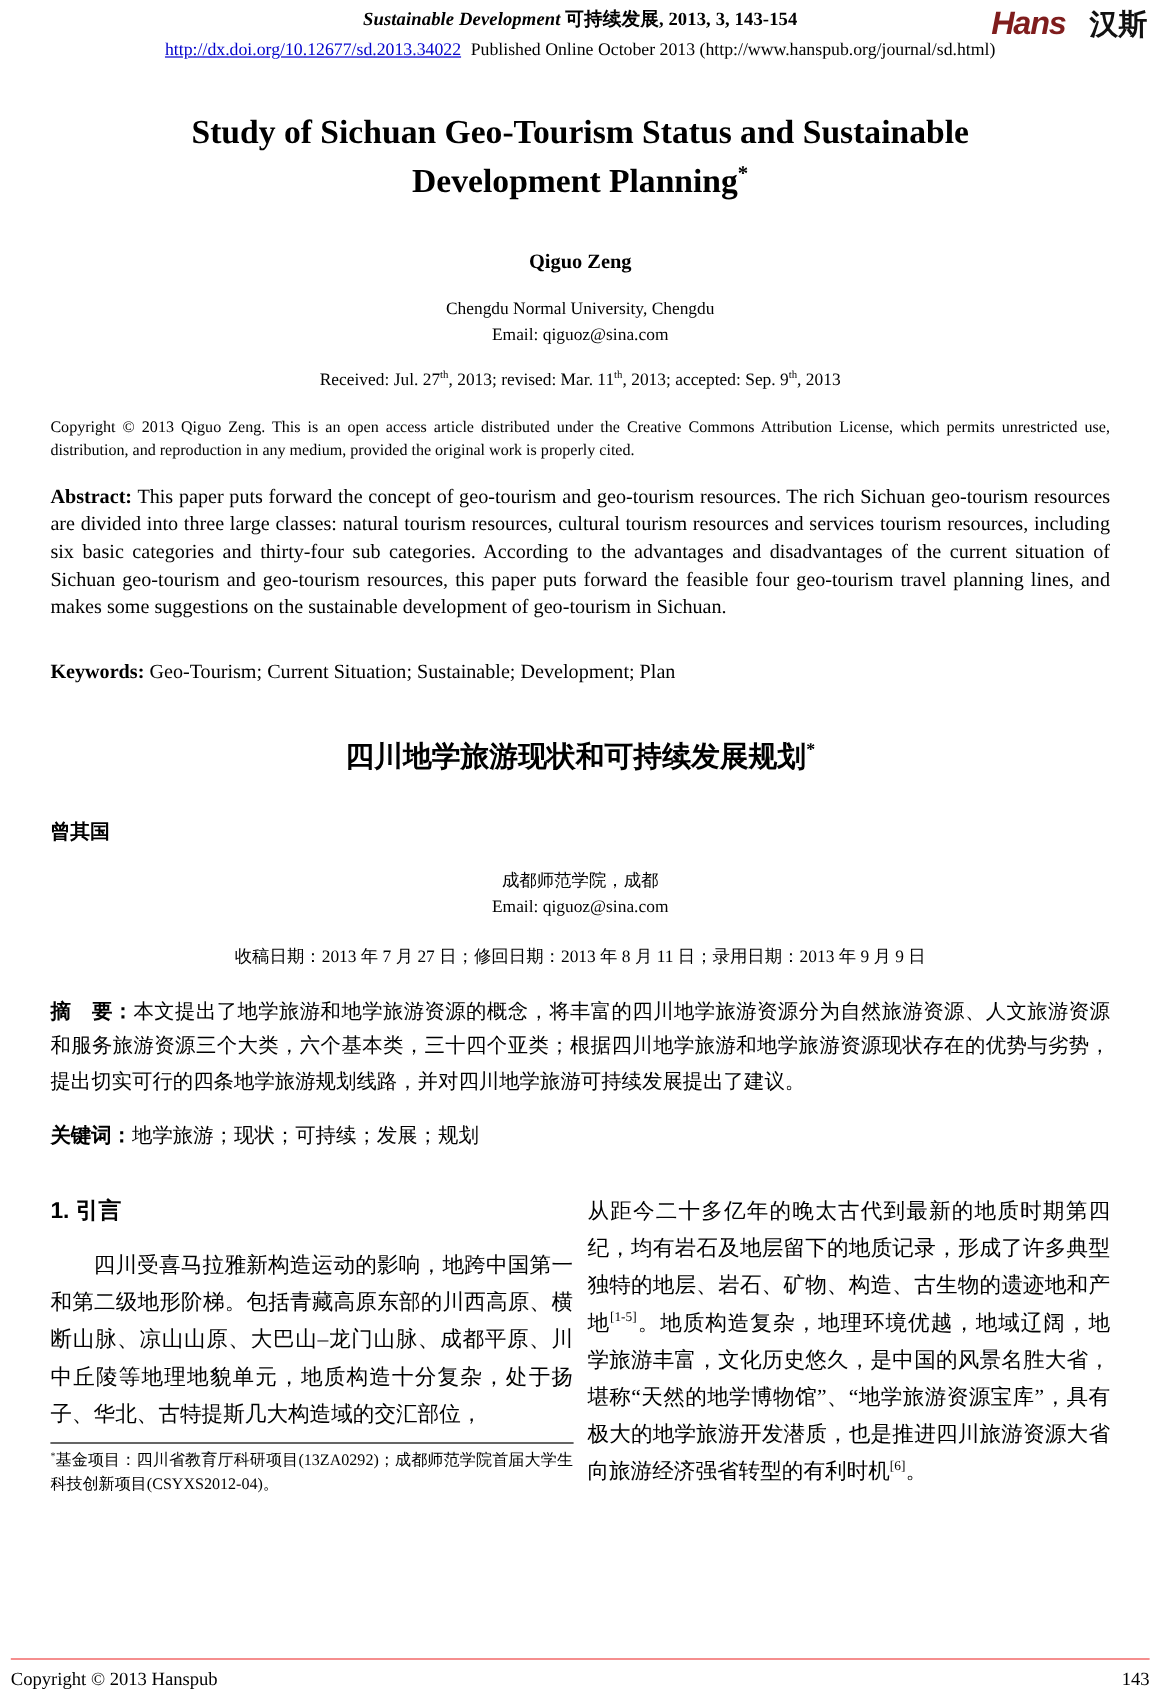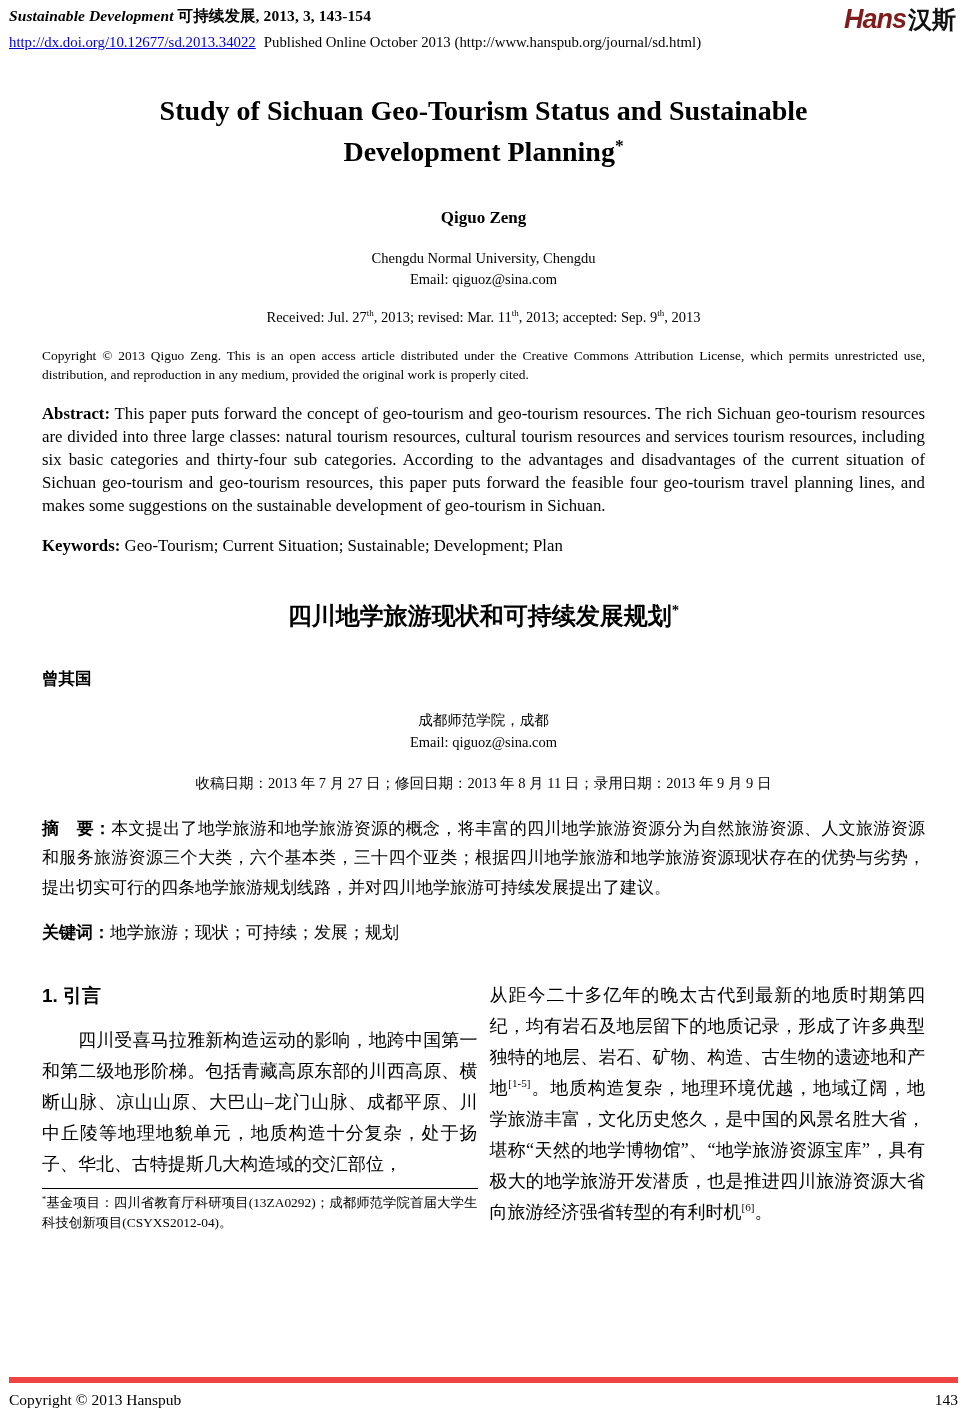--- a/index.html
+++ b/index.html
@@ -11,38 +11,38 @@
     color:#000;
     font-family:"Liberation Serif","DejaVu Serif",serif;
     overflow:hidden;
     padding:6px 9px 0 9px;
   }
   sup { font-size:62%; vertical-align:super; line-height:0; }
   .b { font-weight:bold; }
   .bi { font-weight:bold; font-style:italic; }
 
   
-  .hdr { position:relative; }
+  .hdr { position:relative;text-align:center; }
   .hdr-l1 { font-size:15.5px; letter-spacing:.1px; }
   .hdr-l2 { font-size:14.8px; margin-top:7px; }
   .link { color:#0000cc; text-decoration:underline; cursor:pointer; }
   .pub { margin-left:8px; }
   .logo { position:absolute; top:-2px; right:2px; white-space:nowrap; }
   .logo-red { color:#7f1d1d; font-family:"Liberation Sans","DejaVu Sans",sans-serif; font-weight:bold; font-style:italic; font-size:27px; letter-spacing:-1px; }
-  .logo-blk { color:#111; font-family:"Liberation Sans","DejaVu Sans",sans-serif; font-weight:bold; font-size:24px; margin-left:2px; }
+  .logo-blk { color:#111; font-family:"Liberation Sans","DejaVu Sans",sans-serif; font-weight:bold; font-size:24px; margin-left:20px; }
 
   
   .content { padding:0 33px; }
   .title { margin-top:40px; text-align:center; font-size:28px; font-weight:bold; line-height:1.45; }
   .author { margin-top:36px; text-align:center; font-size:17px; font-weight:bold; }
   .affil  { margin-top:20px; text-align:center; font-size:14.5px; line-height:1.42; }
   .received { margin-top:20px; text-align:center; font-size:14.5px; }
   .copyright { margin-top:20px; font-size:13.4px; line-height:1.42; text-align:justify; }
   .abstract { margin-top:18px; font-size:16.8px; line-height:1.37; text-align:justify; }
-  .keywords { margin-top:19px; font-size:16.8px; }
+  .keywords { margin-top:33px; font-size:16.8px; }
 
   .cn-title { margin-top:44px; text-align:center; font-size:24px; font-weight:bold;
               font-family:"Liberation Sans","DejaVu Sans",sans-serif; }
   .cn-star { font-family:"Liberation Serif","DejaVu Serif",serif; }
   .cn-author { margin-top:36px; text-align:left; font-size:16.5px; font-weight:bold; }
   .cn-affil { margin-top:20px; text-align:center; font-size:14.5px; line-height:1.5; }
   .cn-dates { margin-top:20px; text-align:center; font-size:14.5px; }
   .cn-abstract { margin-top:21px; font-size:17px; line-height:1.73; text-align:justify; }
   .cn-keywords { margin-top:19px; font-size:17px; }
   .hei { font-family:"Liberation Sans","DejaVu Sans",sans-serif; font-weight:bold; }
@@ -50,21 +50,21 @@
   
   .columns { margin-top:36px; display:flex; gap:12px; }
   .col { width:50%; font-size:18px; line-height:1.72; text-align:justify; }
   .sec-h { font-size:19px; font-weight:bold; font-family:"Liberation Sans","DejaVu Sans",sans-serif; margin-bottom:12px; }
   .indent { text-indent:2em; }
   .fn-rule { border:0; border-top:1px solid #000; width:100%; margin:8px 0 4px 0; }
   .footnote { font-size:13.4px; line-height:1.5; text-align:justify; }
 
   
   .footer { position:absolute; left:9px; right:9px; bottom:8px;
-            border-top:6px solid #ef4444; padding-top:8px;
+            border-top:1px solid #ef4444; padding-top:8px;
             display:flex; justify-content:space-between; font-size:15.5px; }
 </style>
 </head>
 <body>
 
 <div class="page">
 
   <header class="hdr">
     <div class="hdr-l1">
       <span class="bi">Sustainable Development</span><span class="b"> 可持续发展, 2013, 3, 143-154</span>

